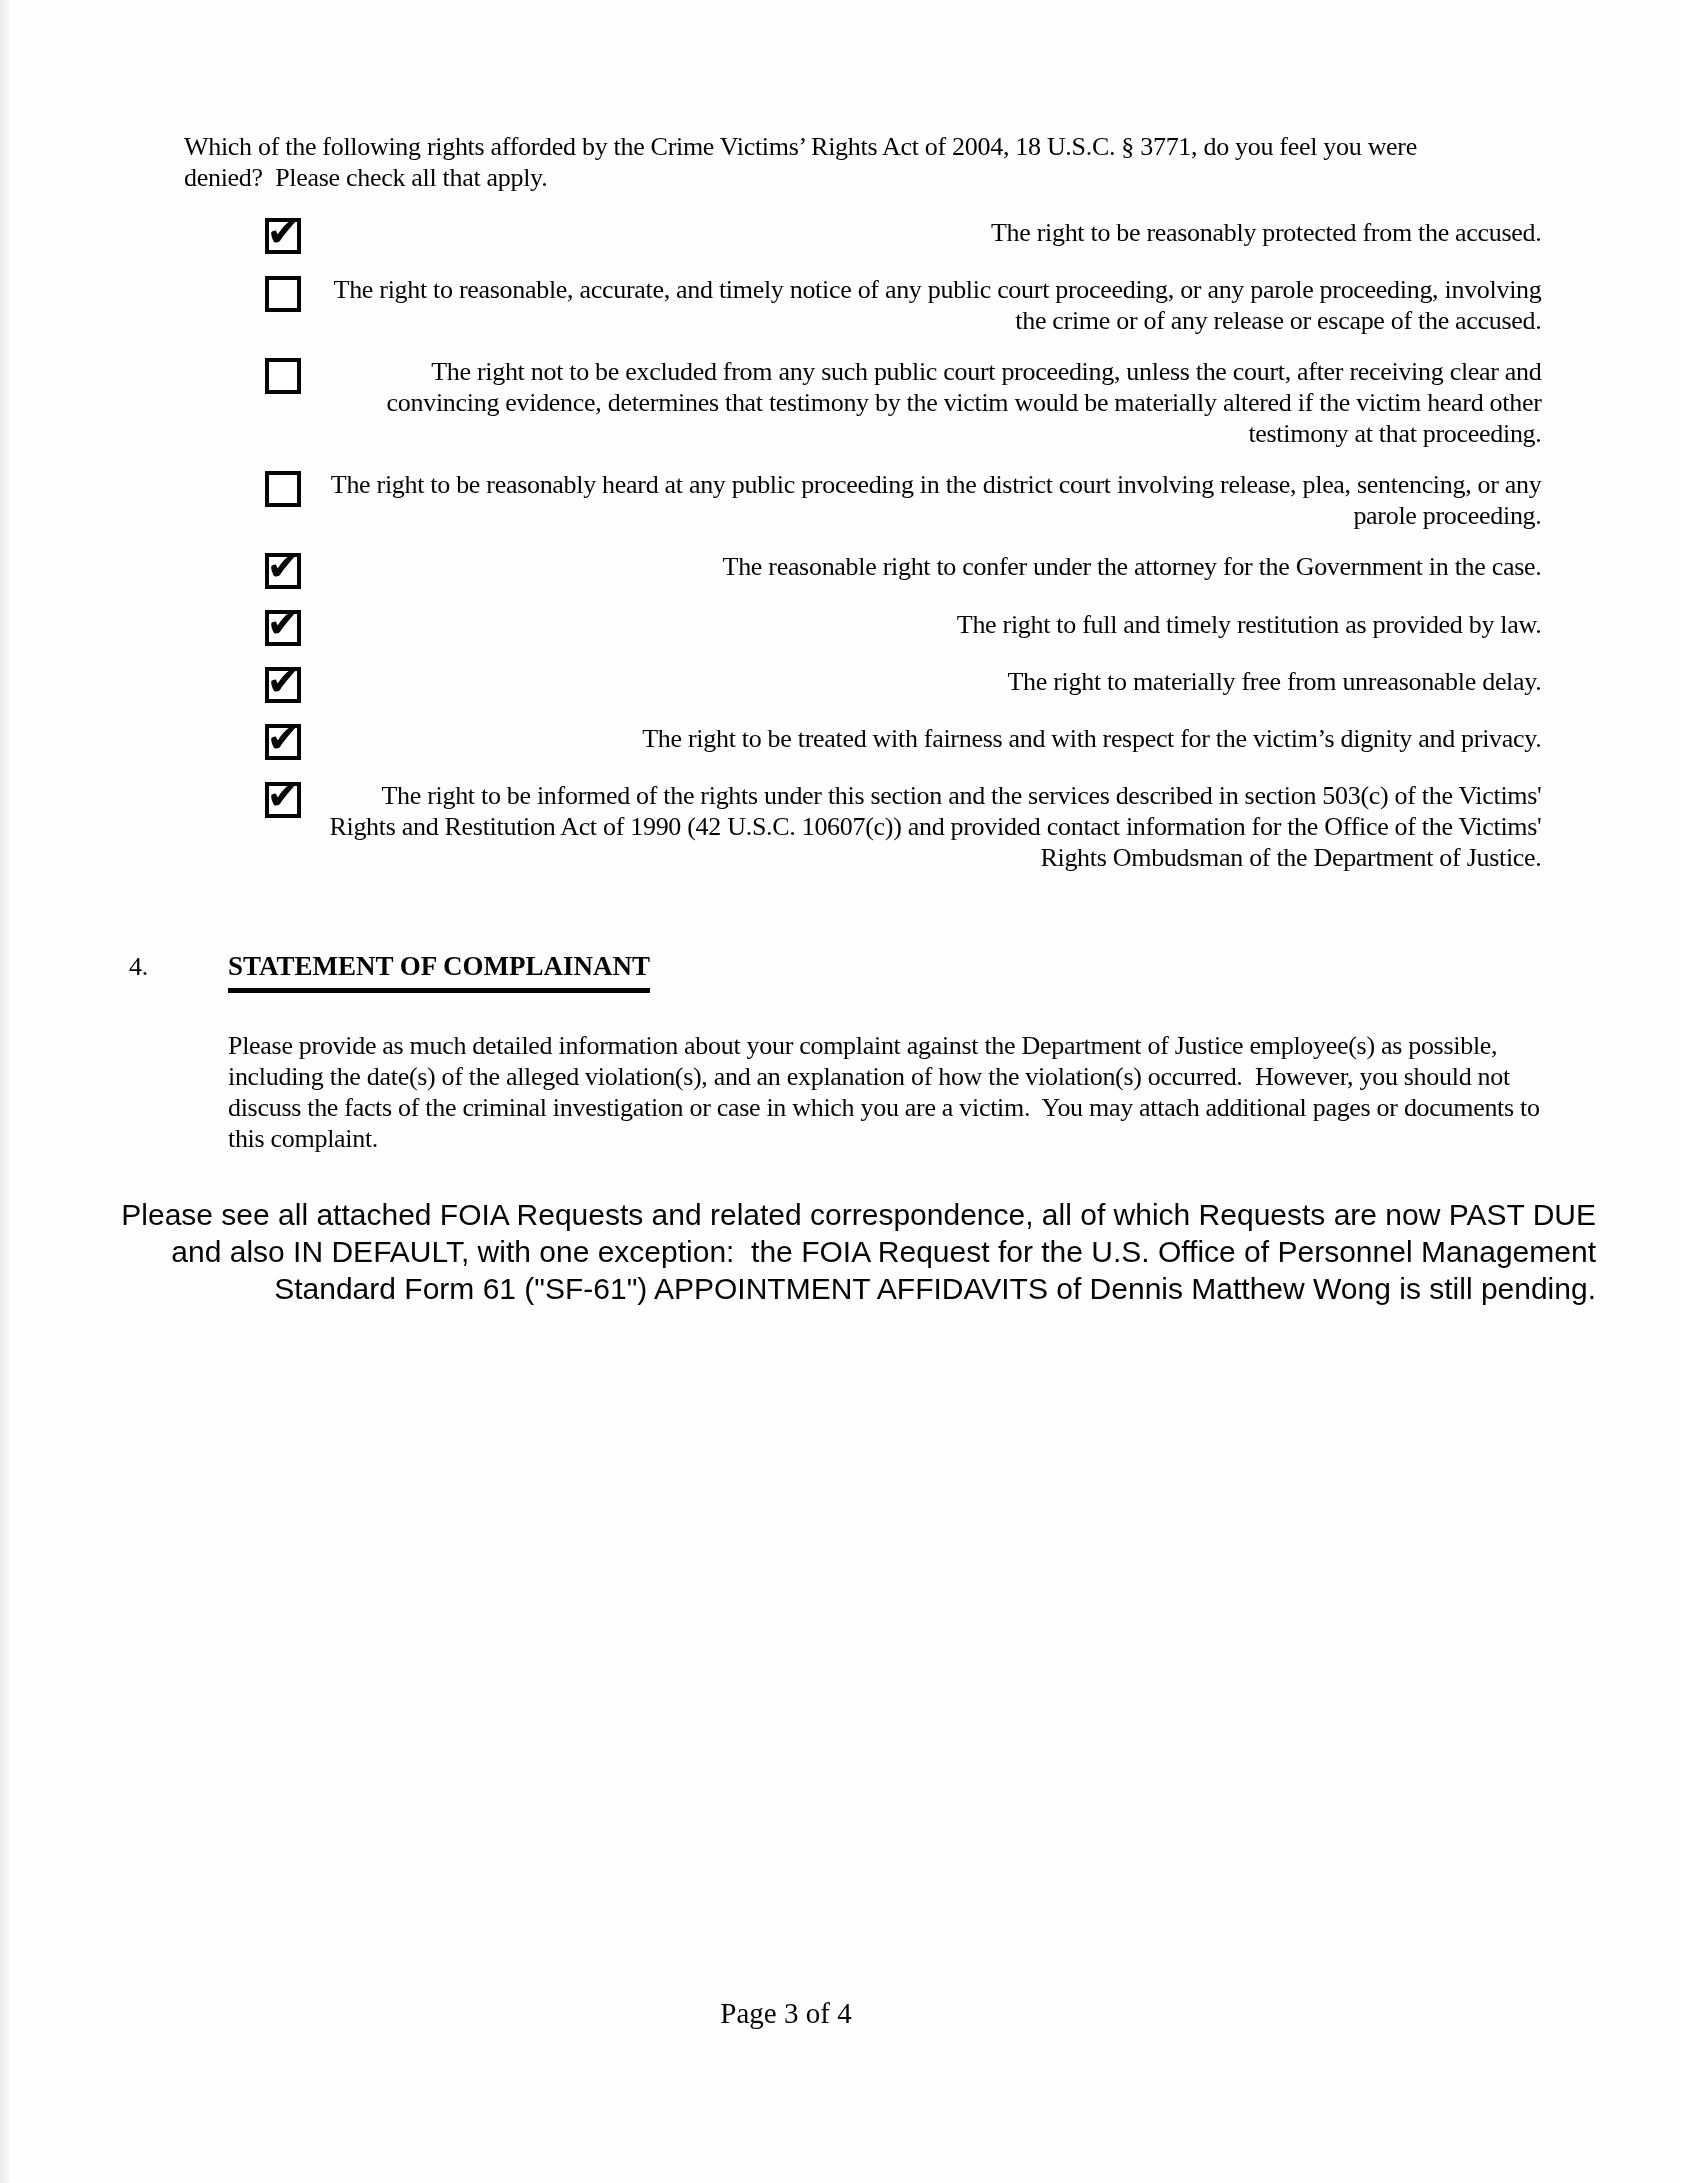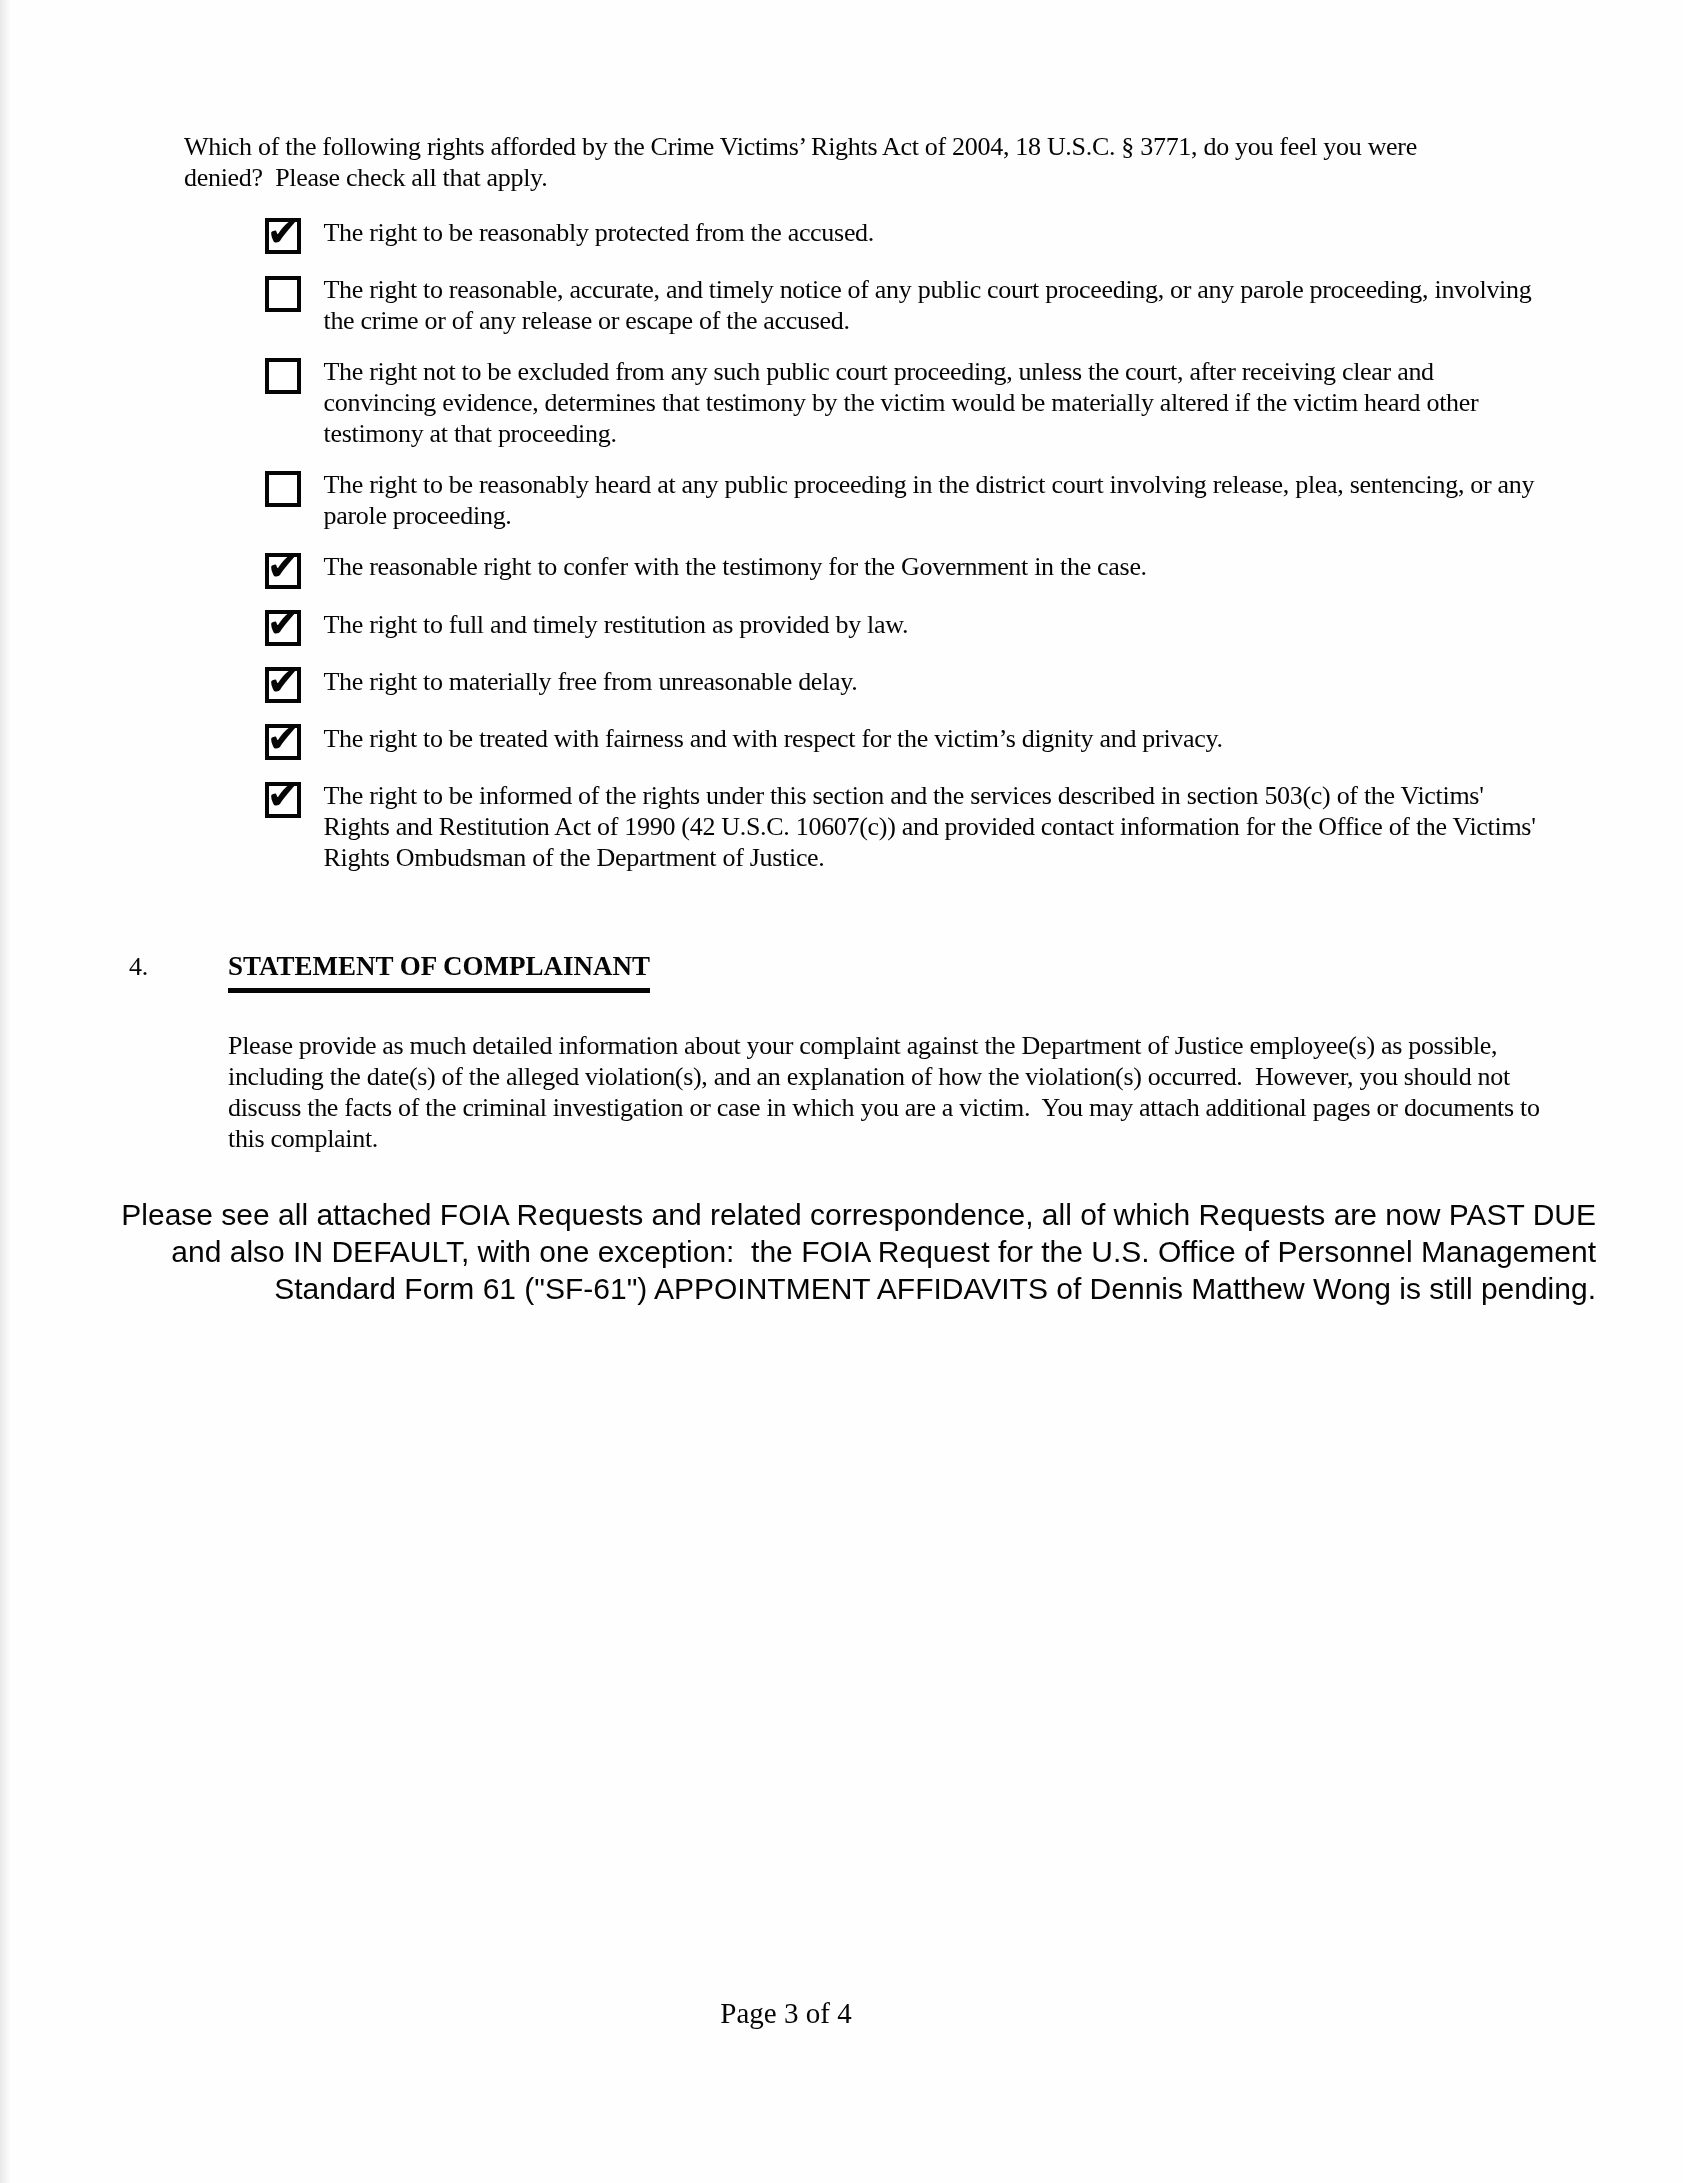--- a/index.html
+++ b/index.html
@@ -51,20 +51,21 @@
     font-size: 40px;
     font-weight: bold;
     line-height: 40px;
     letter-spacing: 0;
     color: #050505;
   }
   .item-text {
     margin: 0 0 0 22.5px;
     width: 1218px;
     white-space: pre-wrap;
+    text-align: right;
   }
   .statement-heading {
     display: flex;
     margin: 78px 0 0 129px;
   }
   .statement-number {
     width: 99px;
     flex: none;
   }
   .statement-title {
@@ -138,21 +139,21 @@
       <div class="checkbox">
           <span class="mark"></span>
         </div>
       <p class="item-text">The right to be reasonably heard at any public proceeding in the district court involving release, plea, sentencing, or any parole proceeding.</p>
     </div>
 
     <div class="check-row">
       <div class="checkbox">
           <span class="mark">✔</span>
         </div>
-      <p class="item-text">The reasonable right to confer with the testimony for the Government in the case.</p>
+      <p class="item-text">The reasonable right to confer under the attorney for the Government in the case.</p>
     </div>
 
     <div class="check-row">
       <div class="checkbox">
           <span class="mark">✔</span>
         </div>
       <p class="item-text">The right to full and timely restitution as provided by law.</p>
     </div>
 
     <div class="check-row">

